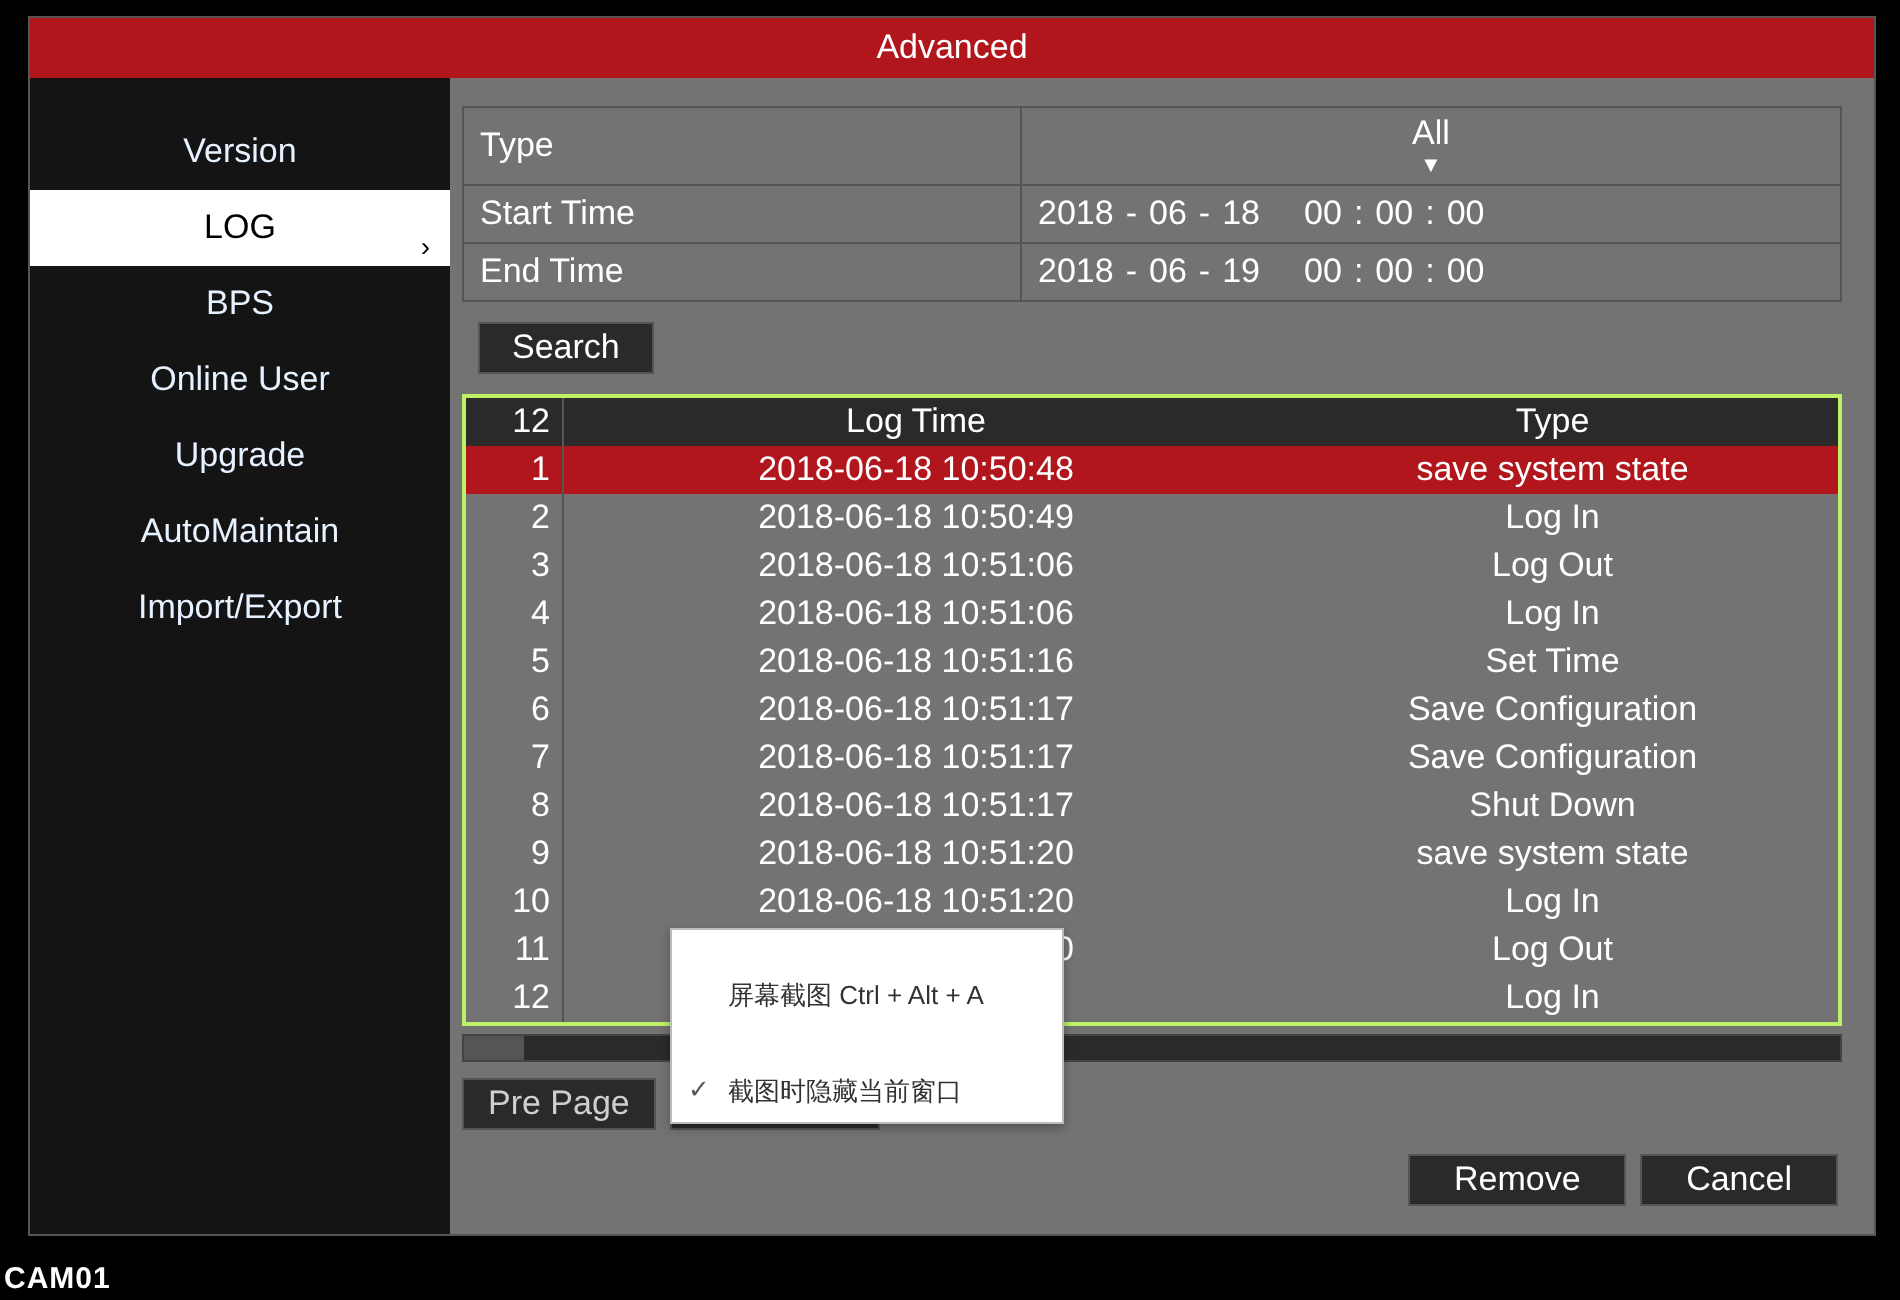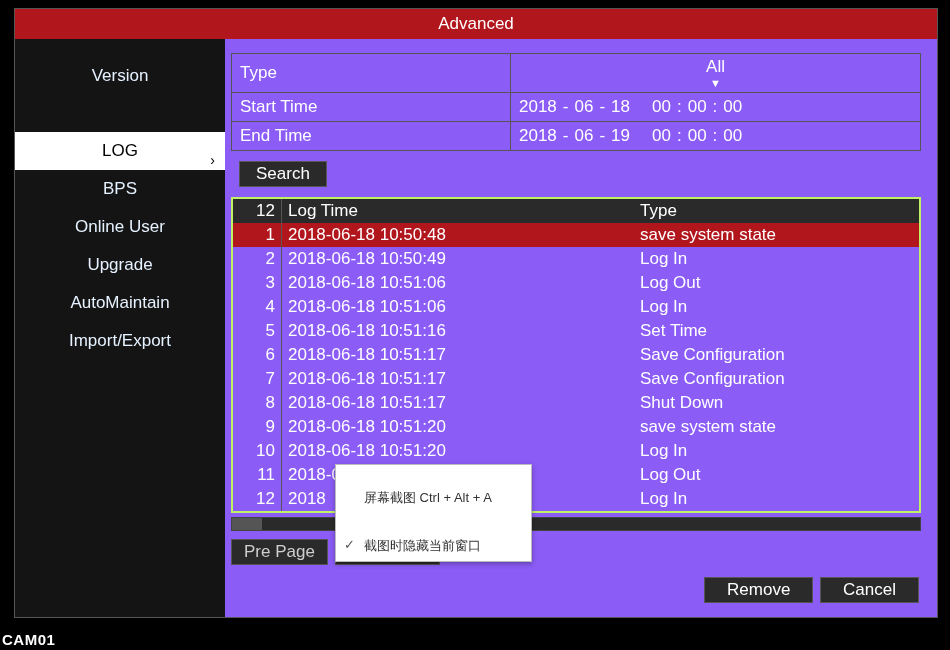--- a/index.html
+++ b/index.html
@@ -45,33 +45,32 @@
     height: 38px;
     line-height: 38px;
     color: #e6f2ff;
     font-size: 17px;
     cursor: pointer;
     position: relative;
   }
   .sidebar-item.selected {
     background: #fff;
     color: #000;
-    margin-top: 37px;
   }
   .sidebar-item.selected .chev {
     position: absolute;
     right: 10px;
     top: 9px;
     font-size: 14px;
     color: #000;
   }
   .main {
     flex: 1;
     padding: 14px 16px 12px 6px;
-    background: #8b5cf6;
+    background: #737373;
     position: relative;
   }
   .filter-table {
     width: 100%;
     border-collapse: collapse;
   }
   .filter-table td {
     border: 1px solid #555;
     padding: 3px 8px;
     height: 22px;
@@ -103,21 +102,21 @@
   .log-wrap {
     margin-top: 10px;
     border: 2px solid #bef264;
   }
   .log-table {
     width: 100%;
     border-collapse: collapse;
     font-size: 17px;
   }
   .log-table th, .log-table td {
-    text-align: left;
+    text-align: center;
     padding: 1px 6px;
     height: 22px;
     font-weight: normal;
   }
   .log-table thead tr { background: #2a2a2a; }
   .log-table .idx { width: 36px; text-align: right; padding-right: 6px; border-right: 1px solid #555;}
   .log-table th.idx { border-right: 1px solid #555; }
   .log-table tbody tr.selected td { background: #b1161c; }
   .col-time { width: 340px; }
   .scrollbar {

